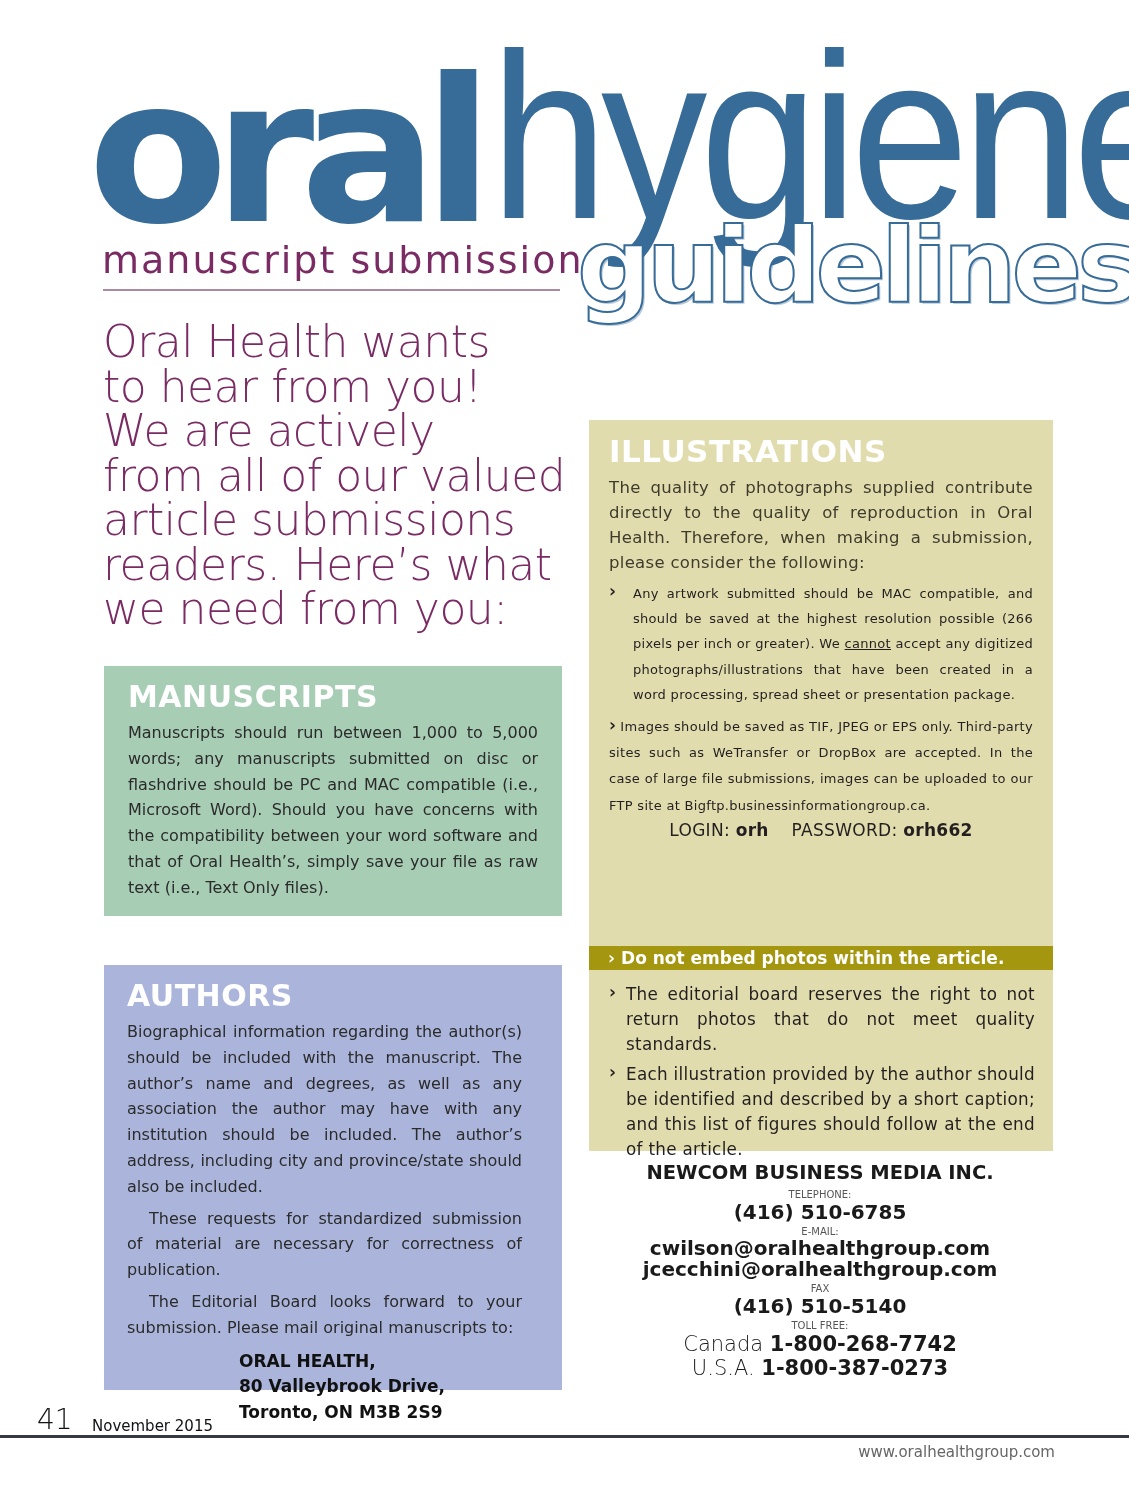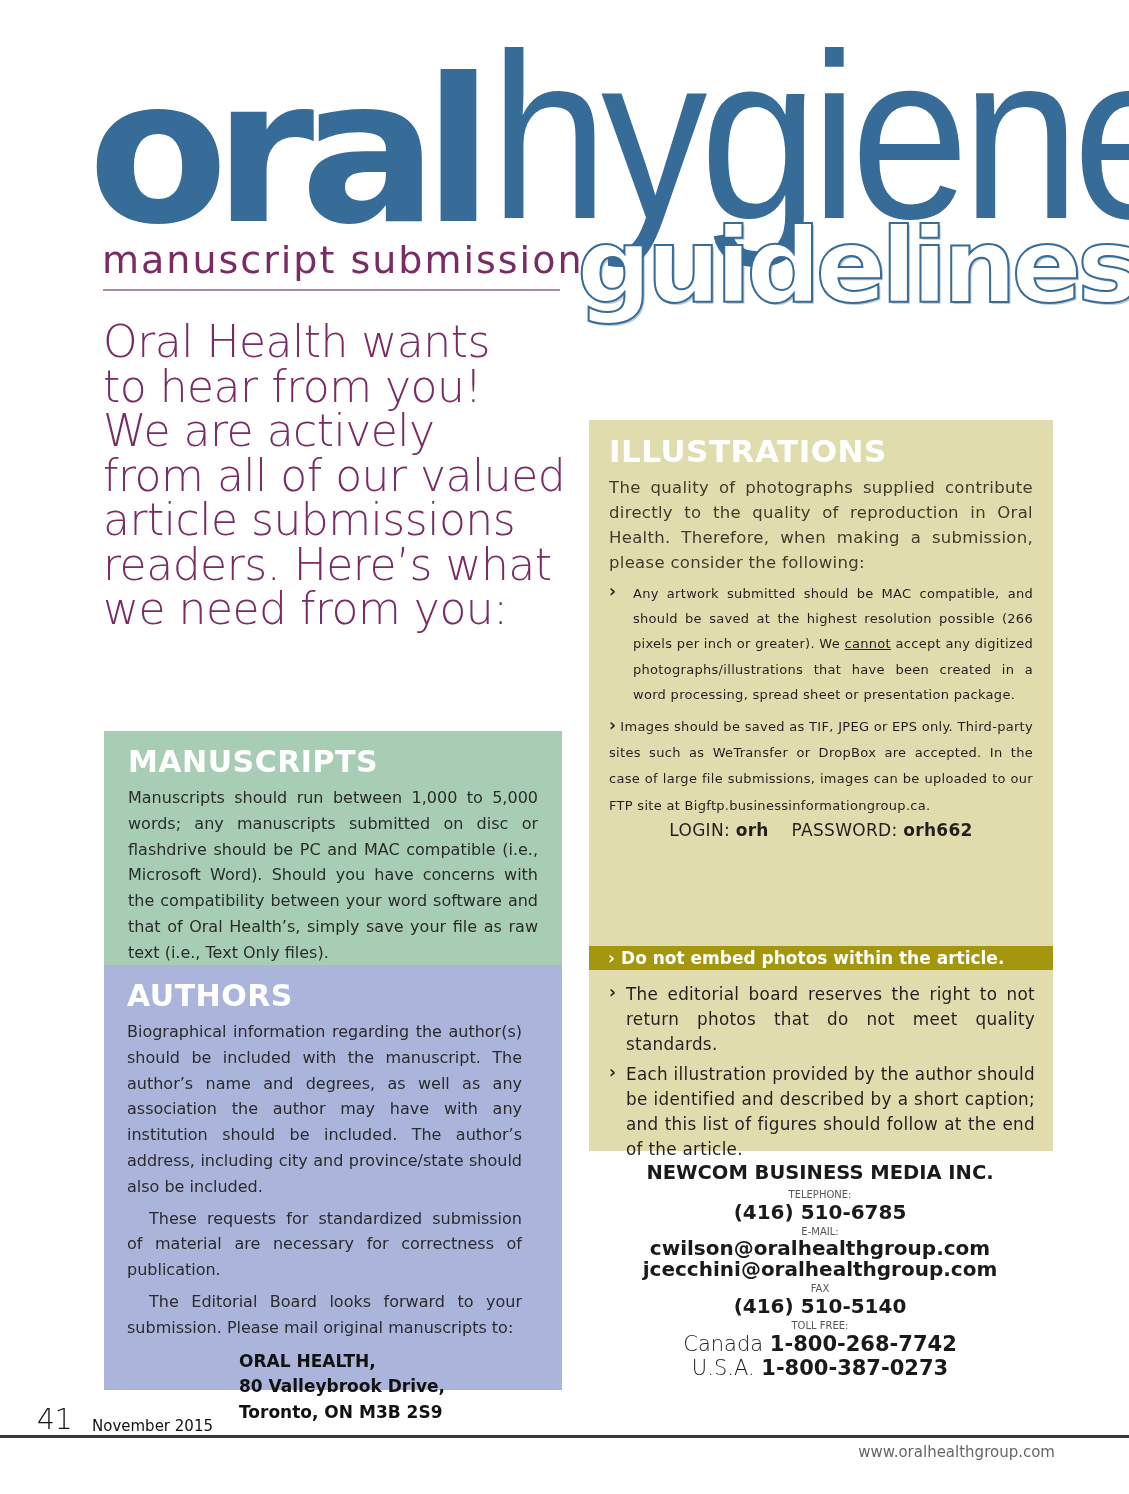--- a/index.html
+++ b/index.html
@@ -54,21 +54,21 @@
   .box h2 {
     font-family: "DejaVu Sans", sans-serif; font-weight: bold;
     color: #ffffff; font-size: 30px; letter-spacing: 0.5px; line-height: 1;
   }
   .box p {
     font-family: "DejaVu Sans", sans-serif; font-size: 16.5px; line-height: 25.8px;
     text-align: justify; color: #2b2b2b;
   }
 
   .box-manuscripts {
-    left: 104px; top: 731px; width: 458px; height: 250px;
+    left: 104px; top: 666px; width: 458px; height: 250px;
     background: #a8cdb5; padding: 16px 24px 0 24px;
   }
   .box-manuscripts h2 { margin-bottom: 8px; }
   .box-manuscripts p { font-size: 16px; line-height: 25.8px; }
 
   .box-authors {
     left: 104px; top: 965px; width: 458px; height: 425px;
     background: #abb5dc; padding: 16px 40px 0 23px;
   }
   .box-authors h2 { margin-bottom: 8px; }

